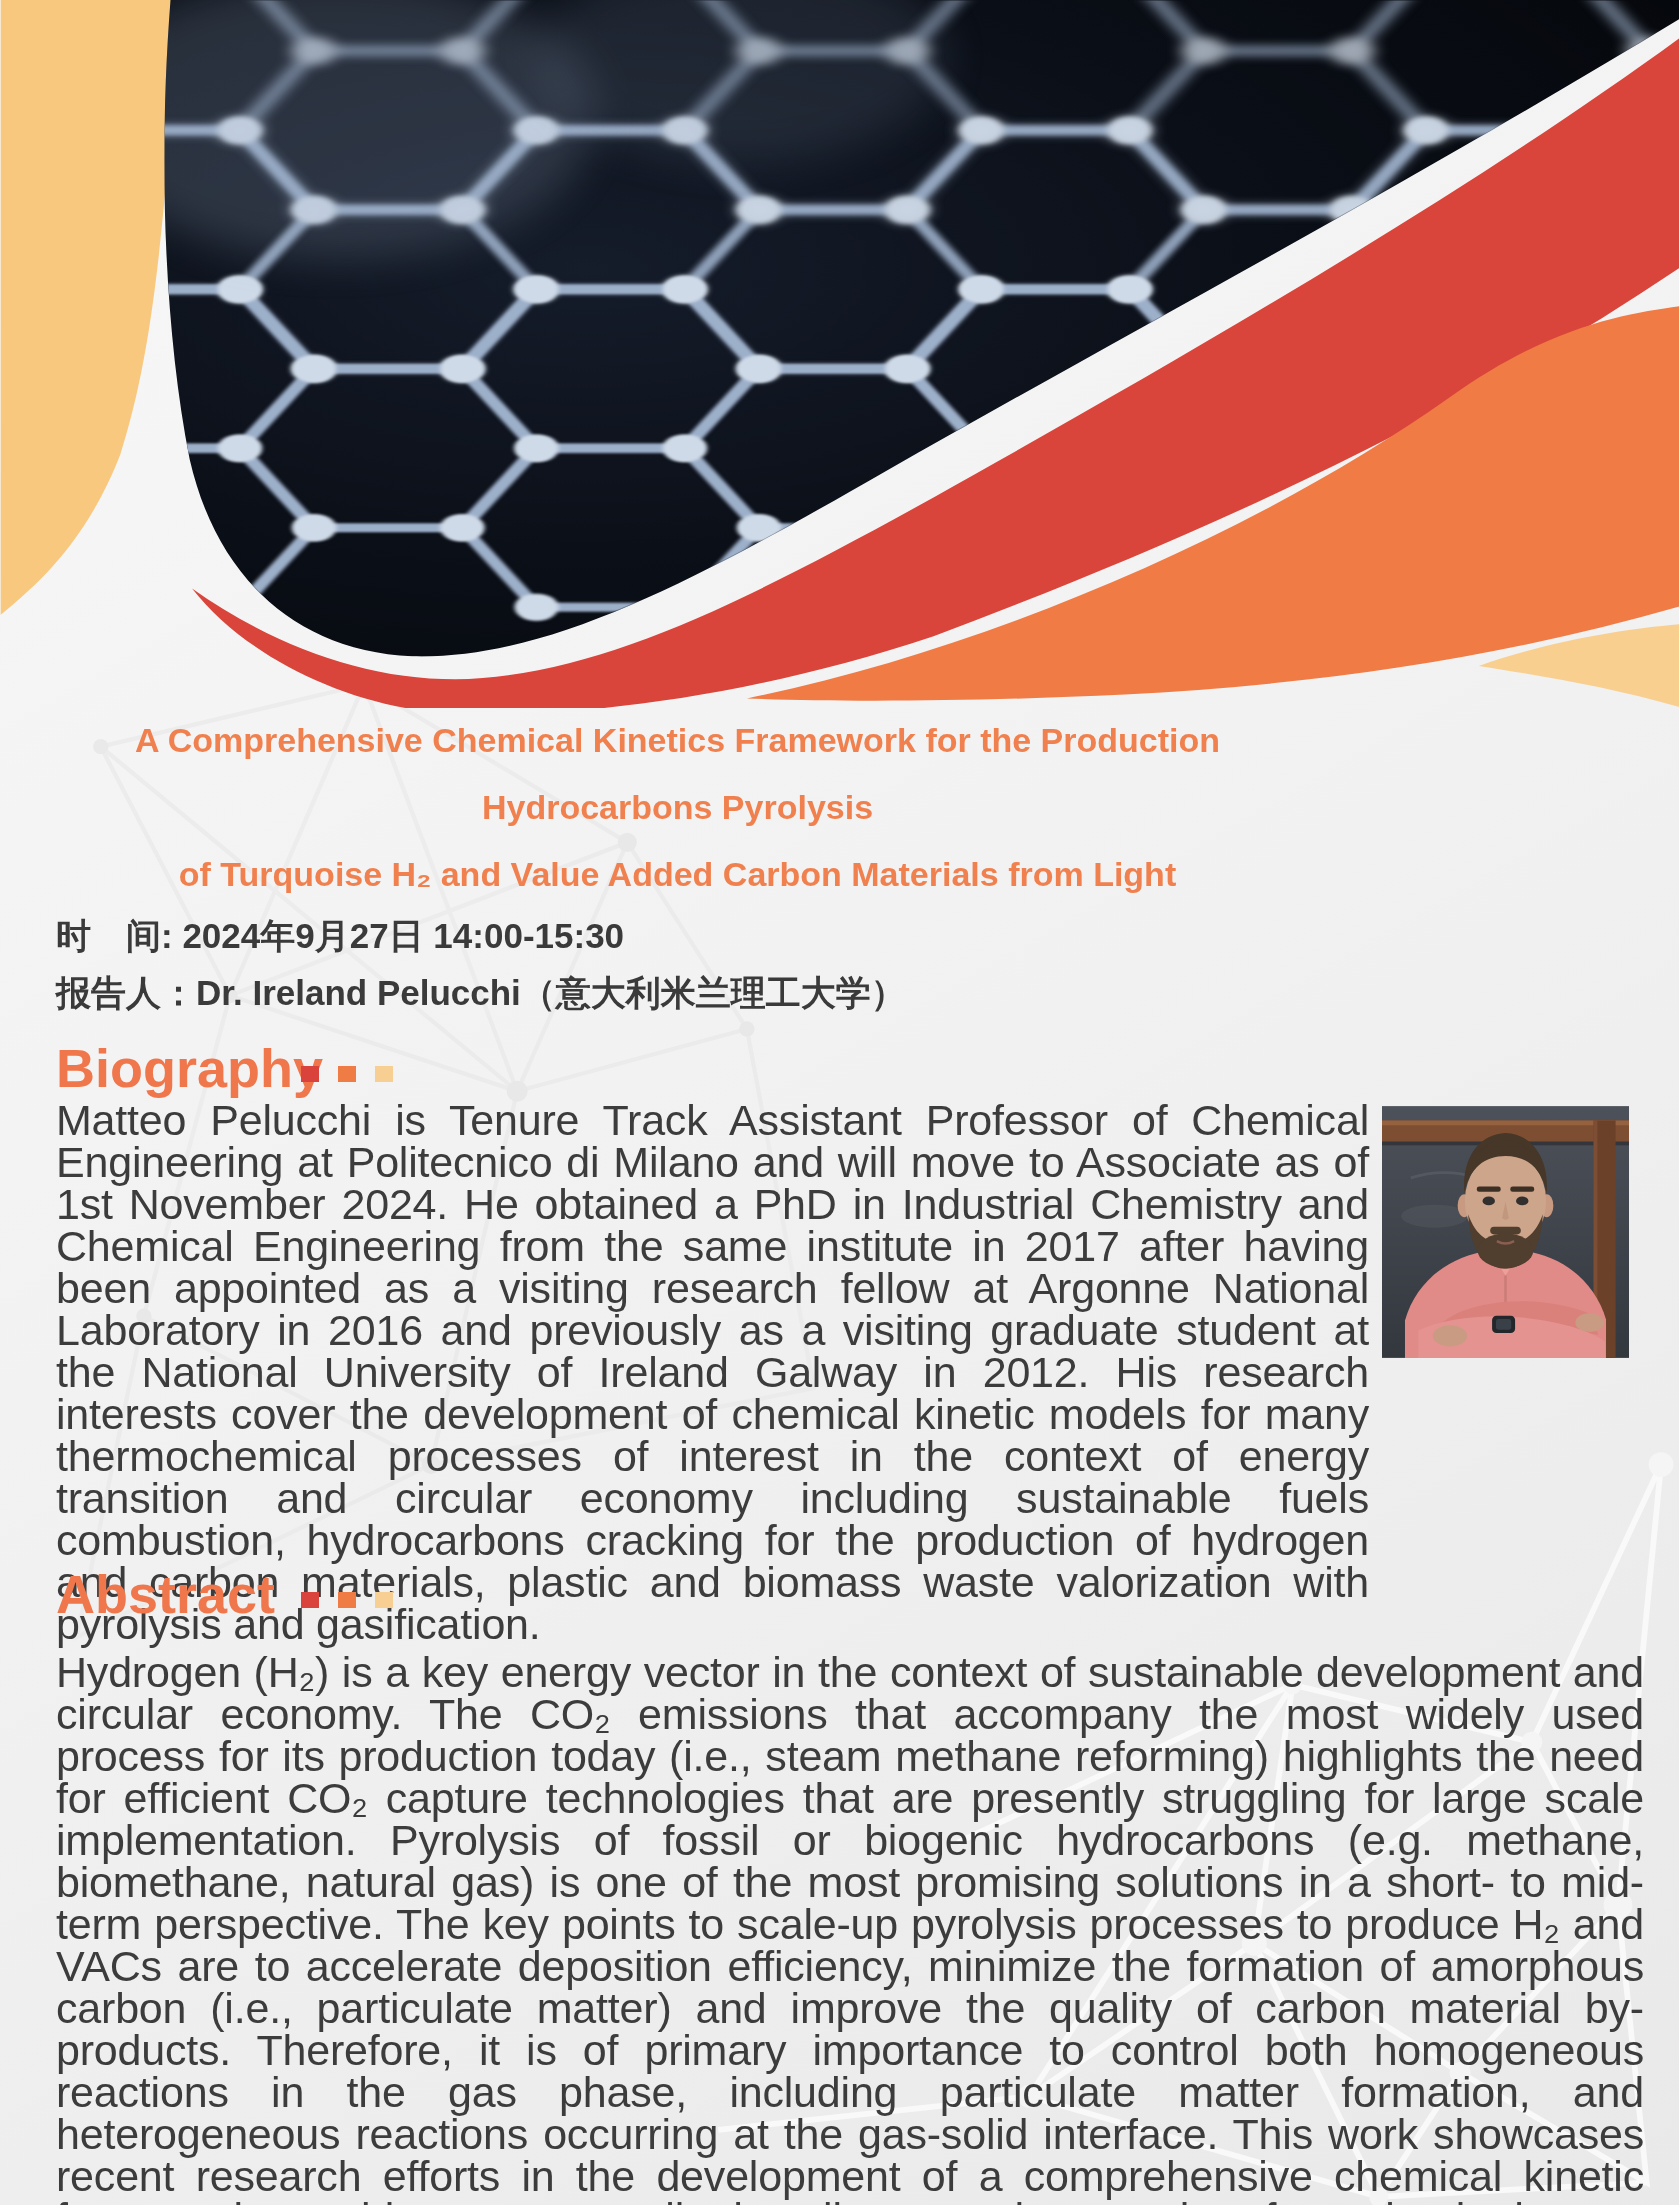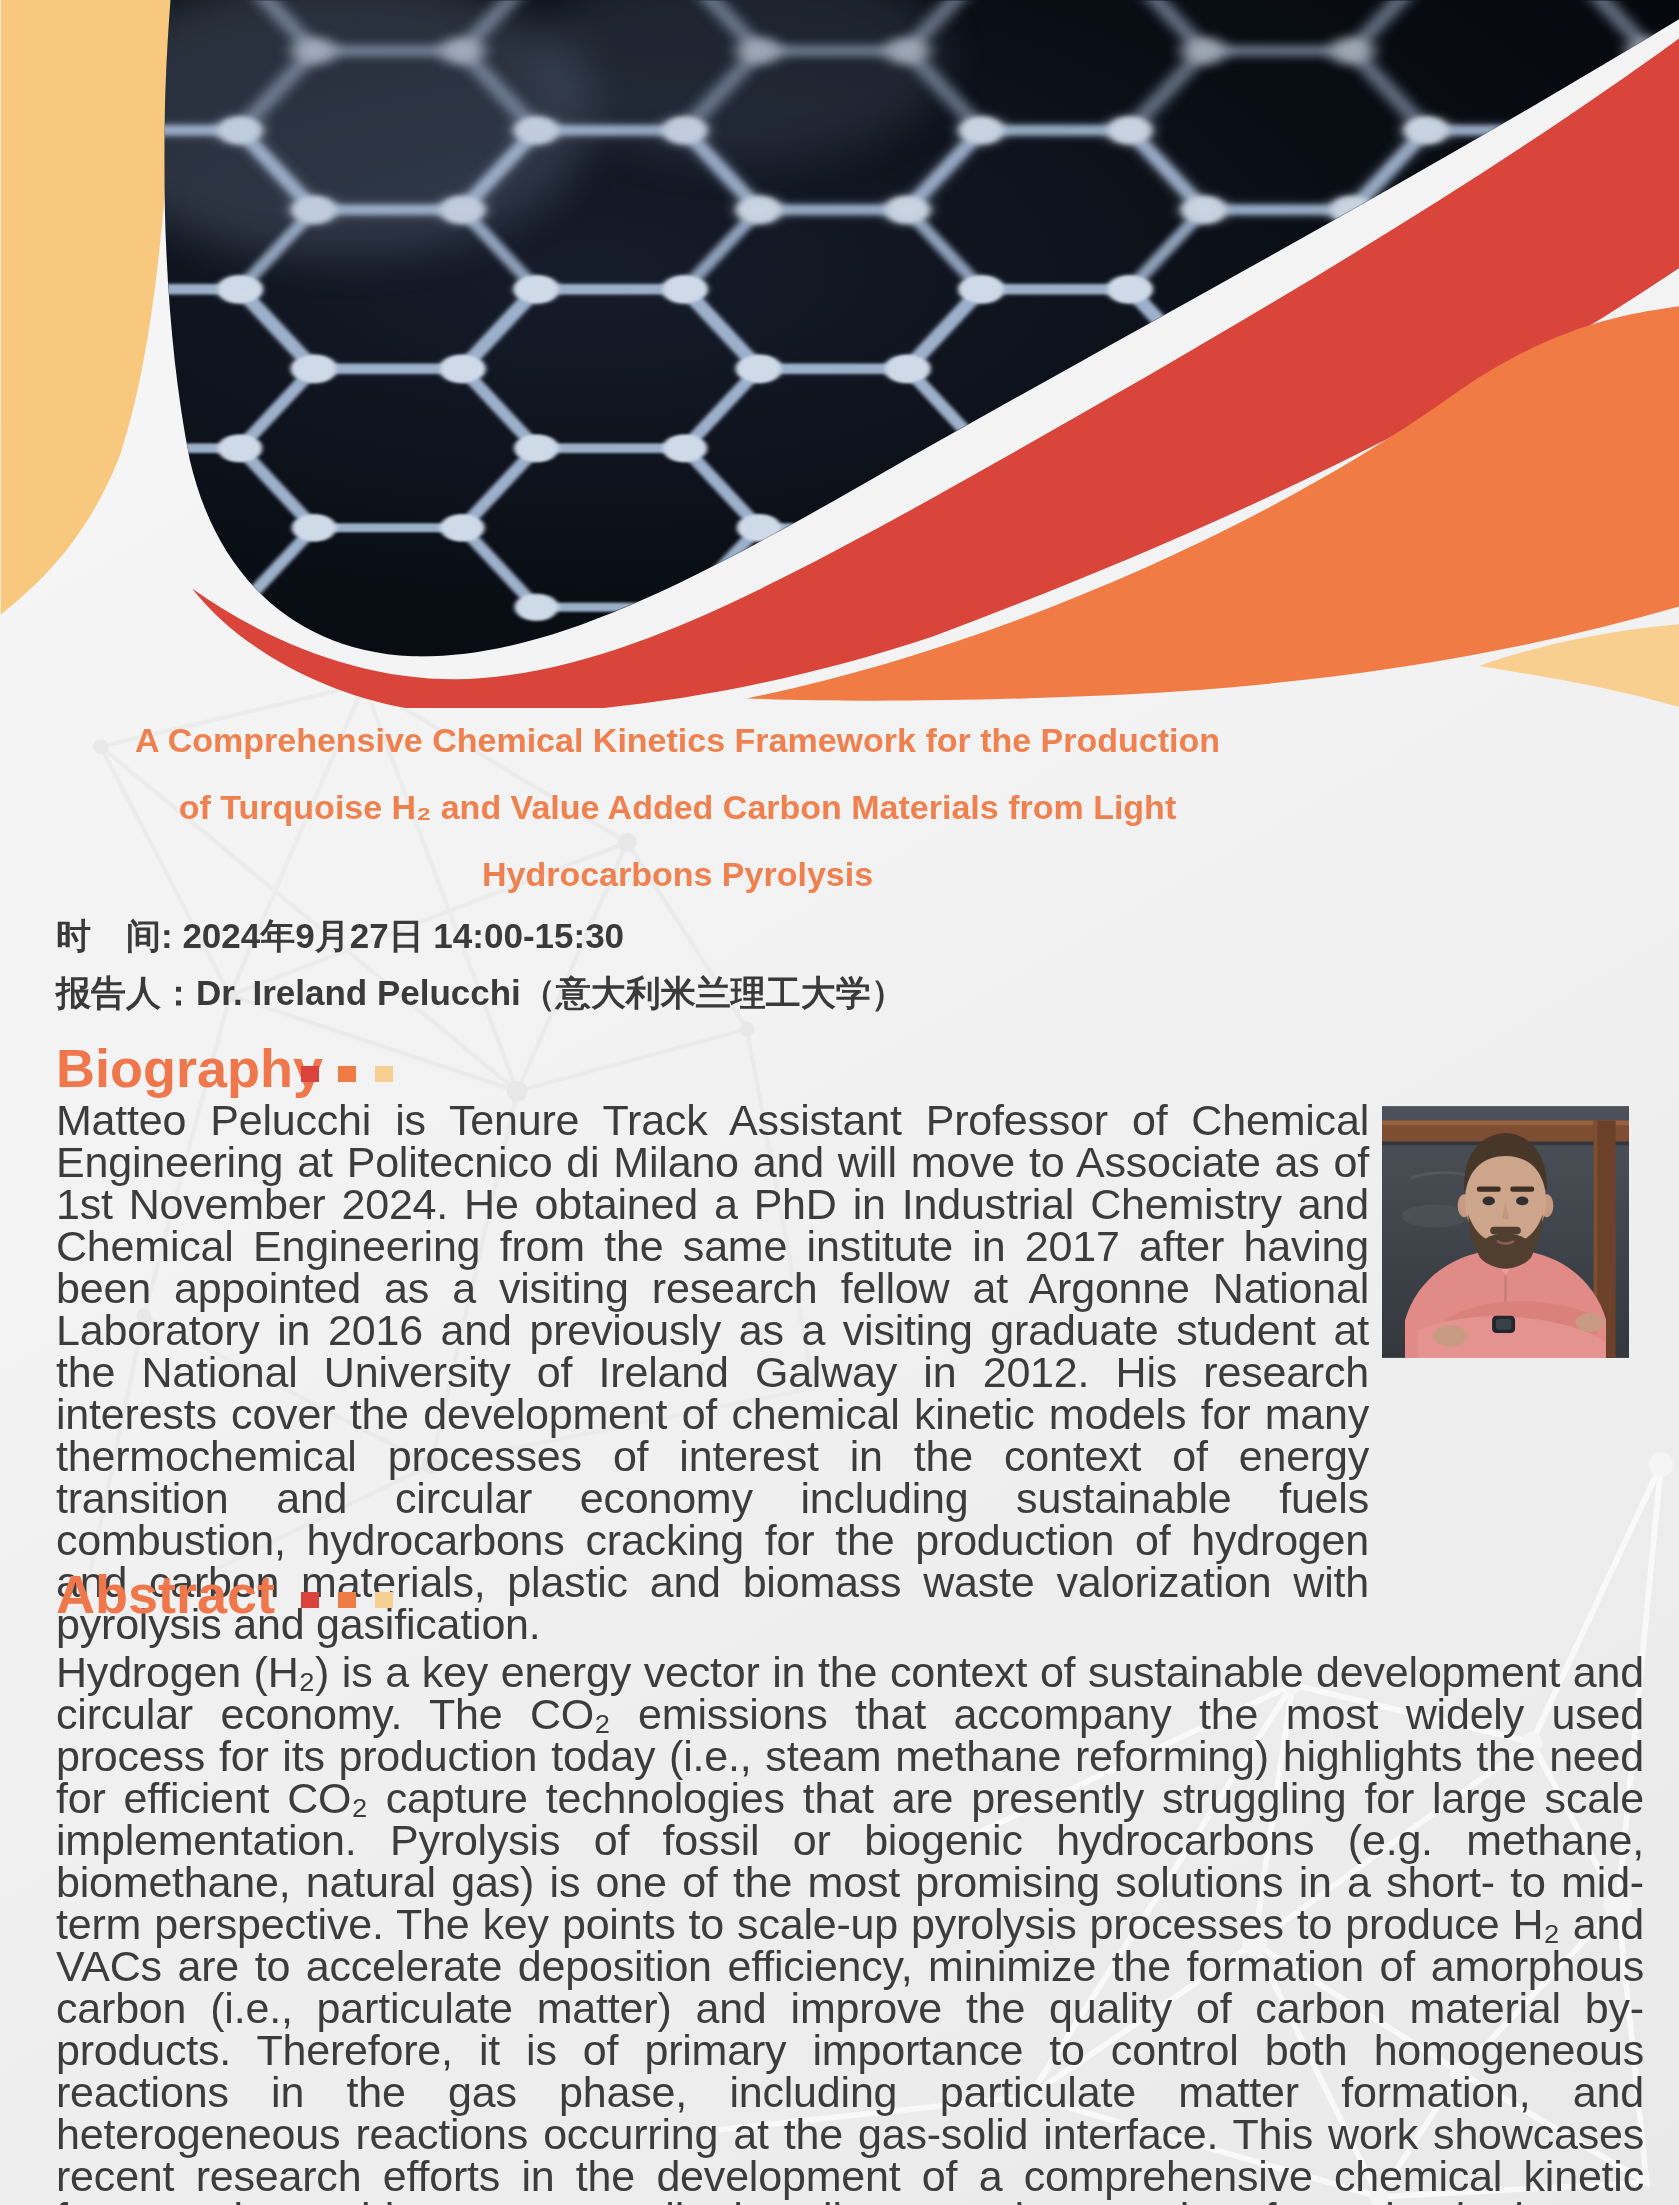--- a/index.html
+++ b/index.html
@@ -173,22 +173,22 @@
                L3509,1268 C3150,1372 2750,1432 2350,1452 C2050,1466 1760,1468 1560,1460 Z" fill="#F07B45"></path>
 
       <path d="M3090,1392 C3240,1340 3390,1315 3509,1305 L3509,1478 C3360,1435 3215,1412 3090,1392 Z" fill="#F9CF90"></path>
     </svg>
   </div>
 
   <div class="content">
 
     <div class="title">
       <div>A Comprehensive Chemical Kinetics Framework for the Production</div>
+      <div>Hydrocarbons Pyrolysis</div>
       <div>of Turquoise H₂ and Value Added Carbon Materials from Light</div>
-      <div>Hydrocarbons Pyrolysis</div>
     </div>
 
     <div class="info">
       <div class="info-row">
         <div class="info-cell-a"><span>时　间:</span> <span>2024年9月27日 14:00-15:30</span></div>
         <div class="info-cell-b"><span>报告人：</span><span>Dr. Ireland Pelucchi（意大利米兰理工大学）</span></div>
       </div>
     </div>
 
     <div class="section-heading bio-heading">

